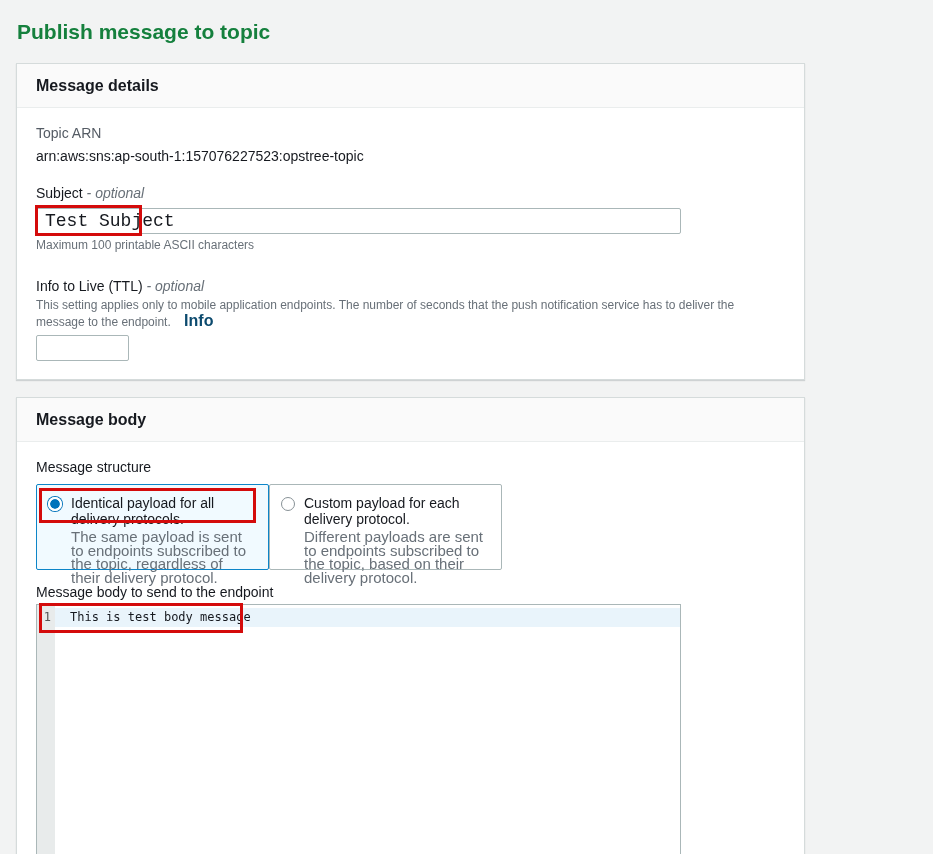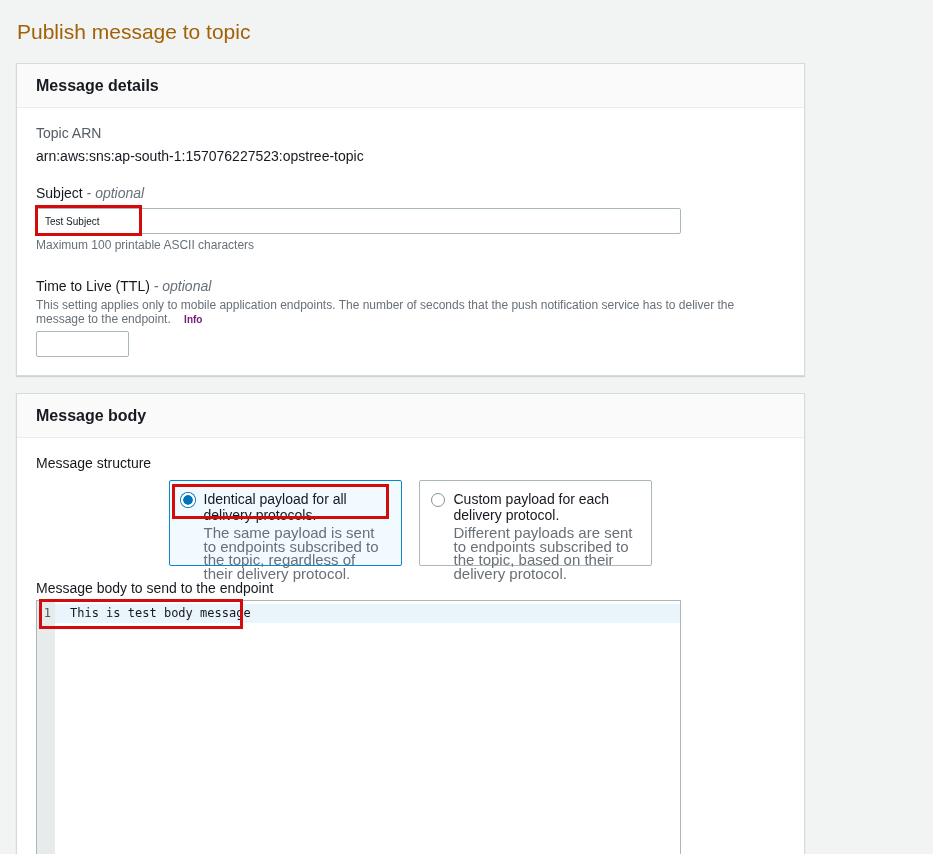--- a/index.html
+++ b/index.html
@@ -5,21 +5,21 @@
   * { margin:0; padding:0; box-sizing:border-box; }
   html,body { width:933px; height:854px; }
   body {
     background:#f2f3f3;
     font-family:"Liberation Sans","DejaVu Sans",sans-serif;
     color:#16191f;
     font-size:14px;
     overflow:hidden;
   }
   .page { padding:20px 16px 0 16px; }
-  .page-title { font-size:21px; font-weight:400; color:#a16207; padding-left:1px; }
+  .page-title { font-size:21px; font-weight:700; color:#15803d; padding-left:1px; }
 
   .panel {
     background:#fff;
     border:1px solid #d5dbdb;
     box-shadow:0 1px 1px rgba(0,28,36,.15);
     margin-top:19px;
     width:789px;
   }
   .panel-header {
     background:#fafafa;
@@ -34,36 +34,36 @@
   .optional { font-style:italic; color:#687078; }
   .value-text { color:#16191f; }
   .help-text { font-size:12px; color:#687078; margin-top:4px; }
 
   .text-input {
     display:block;
     height:26px;
     border:1px solid #aab7b8;
     border-radius:2px;
     padding:0 8px;
-    font-family:Liberation Sans, sans-serif;
-    font-size:10px;
+    font-family:Liberation Mono, monospace;
+    font-size:18px;
     color:#16191f;
     background:#fff;
     outline:none;
   }
   .subject-wrap { position:relative; width:645px; margin-top:7px; }
   .subject-wrap .text-input { width:645px; }
   .ttl-input { width:93px; margin-top:5px; }
 
   .section-gap { margin-top:21px; }
 
-  .info-link { color:#701a75; font-weight:700; text-decoration:none; margin-left:10px; font-size:10px; }
+  .info-link { color:#0c4a6e; font-weight:700; text-decoration:none; margin-left:10px; font-size:16px; }
 
   
-  .tiles { display:flex; gap:17px; margin-top:9px;justify-content:center; }
+  .tiles { display:flex; margin-top:9px; }
   .tile {
     width:233px; height:86px;
     border:1px solid #aab7b8; border-radius:2px;
     background:#fff;
     padding:10px 12px 10px 11px;
     position:relative;
     cursor:pointer;
   }
   .tile.selected { border:1px solid #0d85c8; background:#f1faff; }
   .tile-top { display:flex; }
@@ -127,21 +127,21 @@
         </div>
         <div class="subject-wrap">
           <input class="text-input" type="text" value="Test Subject" style="">
           <div class="hl hl-subject"></div>
         </div>
         <div class="help-text">Maximum 100 printable ASCII characters</div>
       </div>
 
       <div class="section-gap" style="margin-top:26px;">
         <div class="field-label">
-          <span>Time to Live (TTL)</span>
+          <span>Info to Live (TTL)</span>
           <span class="optional"> <span>- optional</span></span>
         </div>
         <div class="help-text" style="margin-top:2px;">
           <span>This setting applies only to mobile application endpoints. The number of seconds that the push notification service has to deliver the message to the endpoint.</span>
           <a href="#" class="info-link">Info</a>
         </div>
         <input class="text-input ttl-input" type="text" value="" style="">
       </div>
 
     </div>

